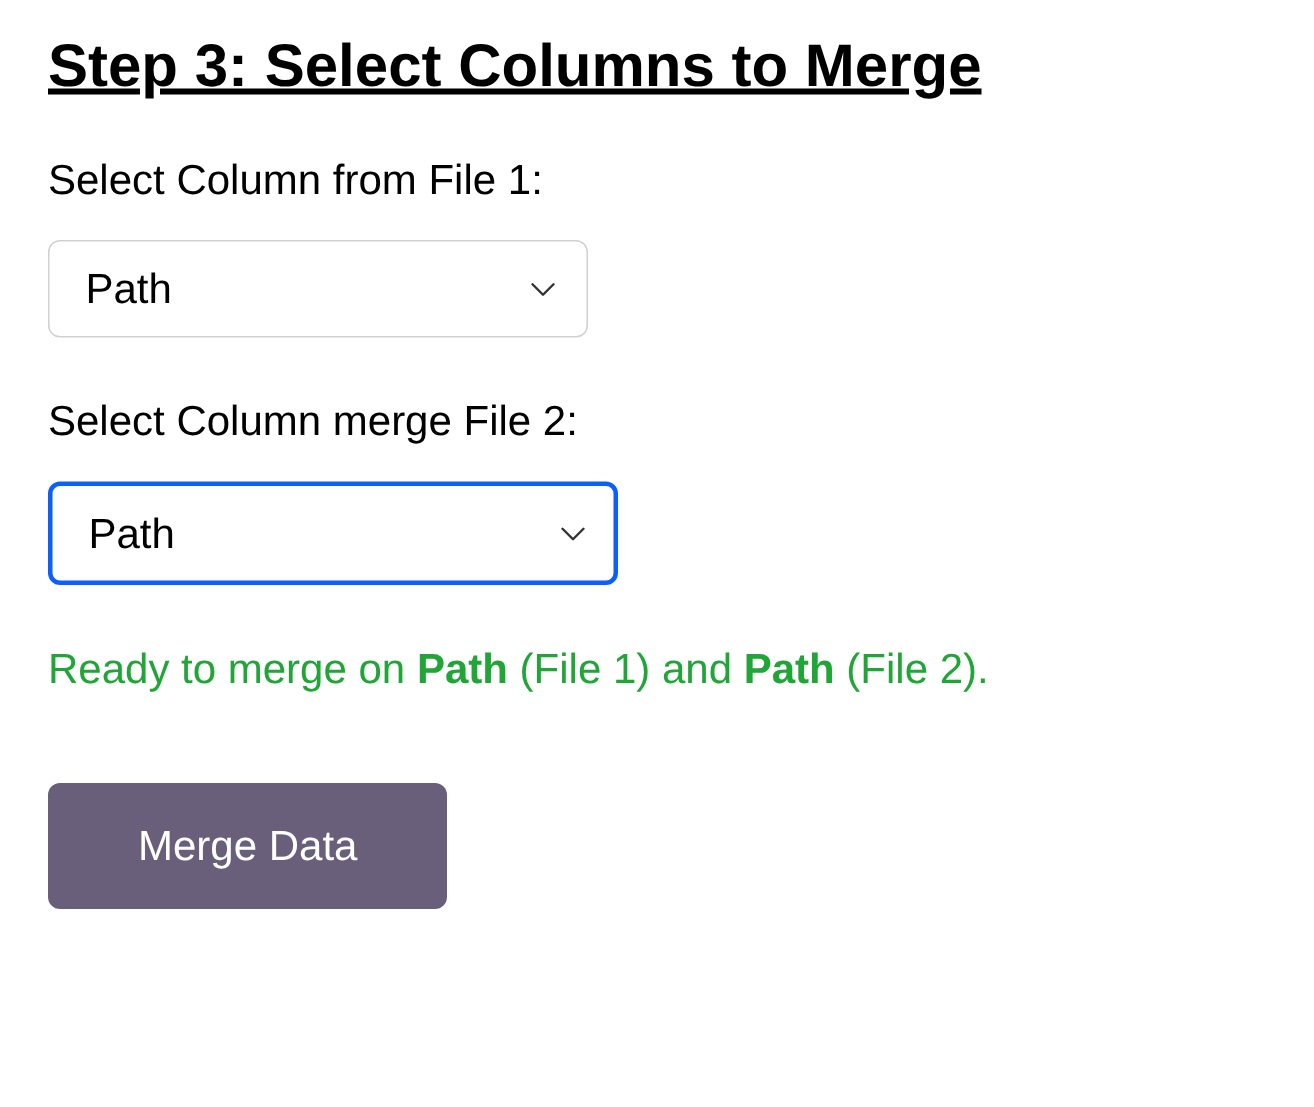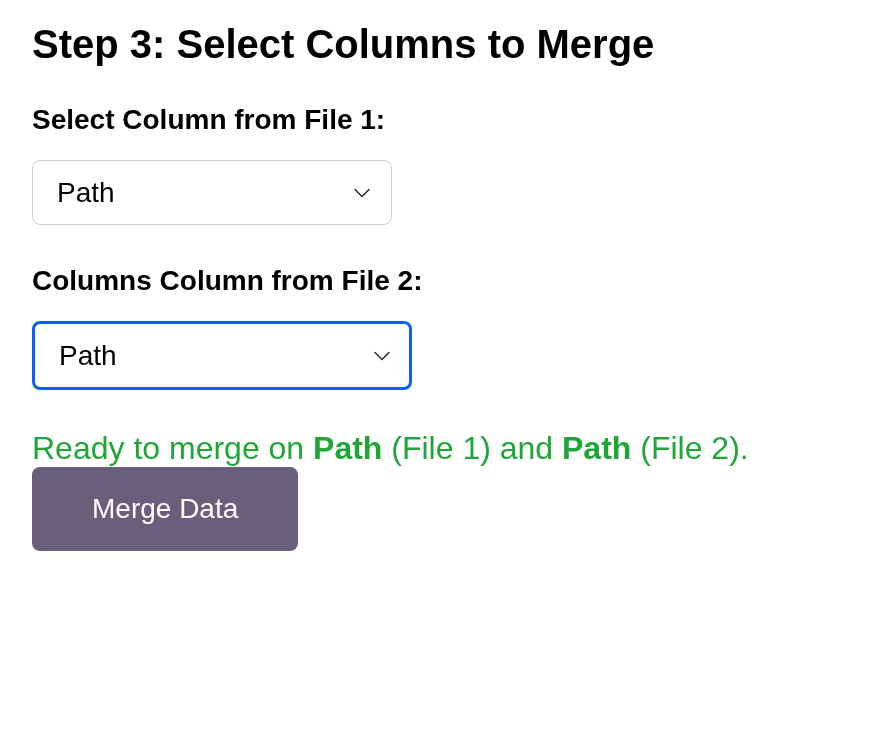--- a/index.html
+++ b/index.html
@@ -11,27 +11,28 @@
       font-family: -apple-system, BlinkMacSystemFont, "Segoe UI", Helvetica, Arial, sans-serif;
       background: #ffffff;
       padding: 20px 32px;
       color: #000000;
     }
     .heading {
       font-size: 40px;
       font-weight: 700;
       margin-bottom: 36px;
       line-height: 1.2;
+      text-decoration: underline;
     }
     .field-group {
       margin-bottom: 40px;
     }
     .field-label {
       font-size: 28px;
-      font-weight: 700;
+      font-weight: 400;
       color: #000000;
       display: block;
       margin-bottom: 24px;
     }
     .select-wrapper {
       position: relative;
       display: inline-block;
     }
     .select-control {
       font-family: inherit;
@@ -58,23 +59,24 @@
       top: 50%;
       transform: translateY(-50%);
       pointer-events: none;
       width: 16px;
       height: 10px;
     }
     .chevron svg {
       display: block;
     }
     .status-line {
-      font-size: 32px;
+      font-size: 28px;
       color: #1fa636;
       margin-top: 10px;
+      margin-bottom: 60px;
     }
     .status-line .bold {
       font-weight: 700;
     }
     .merge-button {
       font-family: inherit;
       font-size: 28px;
       background: #6a5f7a;
       color: #ffffff;
       border: none;
@@ -98,21 +100,21 @@
     </select>
     <span class="chevron">
       <svg width="16" height="10" viewBox="0 0 16 10">
         <path d="M1 1.5 L8 8.5 L15 1.5" stroke="#333" stroke-width="1.6" fill="none" stroke-linecap="round" stroke-linejoin="round"></path>
       </svg>
     </span>
   </div>
 </div>
 
 <div class="field-group">
-  <label class="field-label">Columns Column from File 2:</label>
+  <label class="field-label">Select Column merge File 2:</label>
   <div class="select-wrapper">
     <select class="select-control focused">
       <option>Path</option>
     </select>
     <span class="chevron">
       <svg width="16" height="10" viewBox="0 0 16 10">
         <path d="M1 1.5 L8 8.5 L15 1.5" stroke="#333" stroke-width="1.6" fill="none" stroke-linecap="round" stroke-linejoin="round"></path>
       </svg>
     </span>
   </div>

